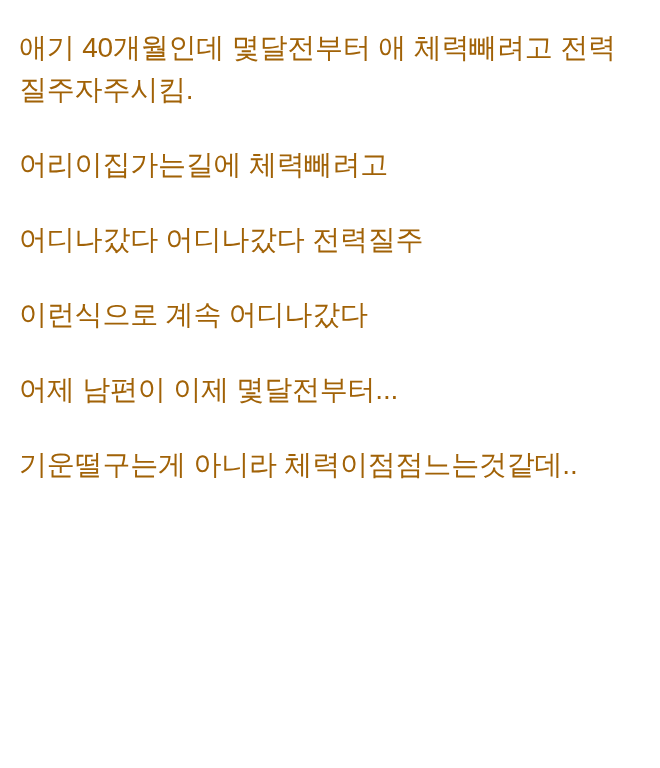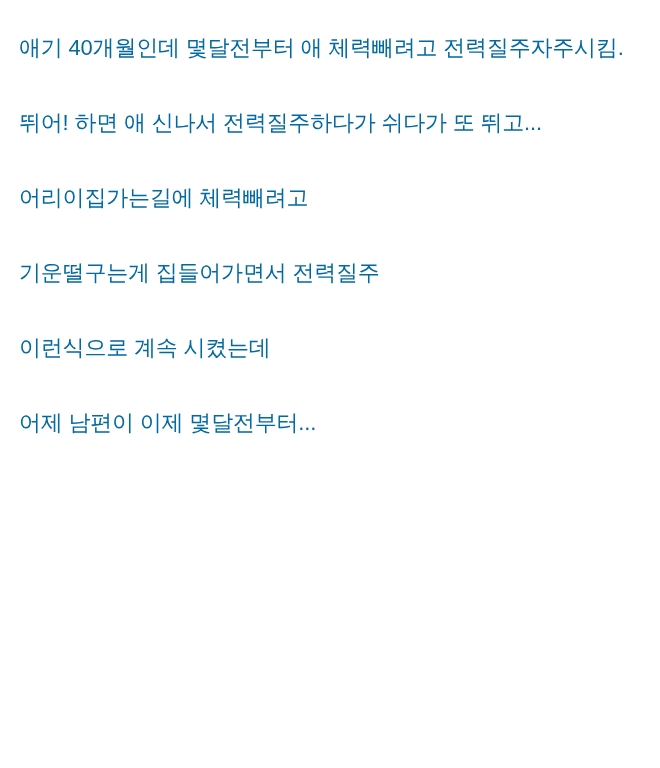--- a/index.html
+++ b/index.html
@@ -15,32 +15,32 @@
   }
   .post-body {
     box-sizing: border-box;
     width: 660px;
     height: 768px;
     padding: 27px 18px 0 19px;
     background: #ffffff;
   }
   .post-body p {
     margin: 0 0 33px 0;
-    font-size: 22px;
+    font-size: 28px;
     line-height: 42px;
-    color: #0369a1;
+    color: #a16207;
     letter-spacing: -0.2px;
     word-break: normal;
     overflow-wrap: break-word;
     white-space: normal;
   }
 </style>
 </head>
 <body>
 
 <article class="post-body">
   <p>애기 40개월인데 몇달전부터 애 체력빼려고 전력질주자주시킴.</p>
-  <p>뛰어! 하면 애 신나서 전력질주하다가 쉬다가 또 뛰고...</p>
   <p>어리이집가는길에 체력빼려고</p>
-  <p>기운떨구는게 집들어가면서 전력질주</p>
-  <p>이런식으로 계속 시켰는데</p>
+  <p>어디나갔다 어디나갔다 전력질주</p>
+  <p>이런식으로 계속 어디나갔다</p>
   <p>어제 남편이 이제 몇달전부터...</p>
+  <p>기운떨구는게 아니라 체력이점점느는것같데..</p>
 </article>
 
 </body></html>

